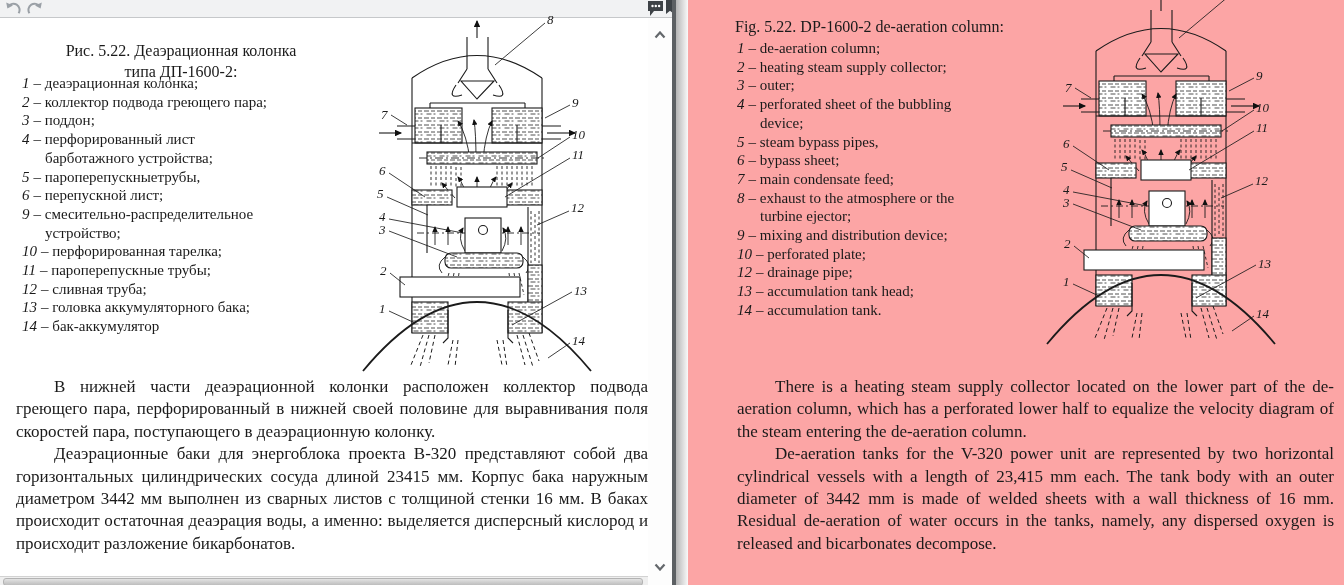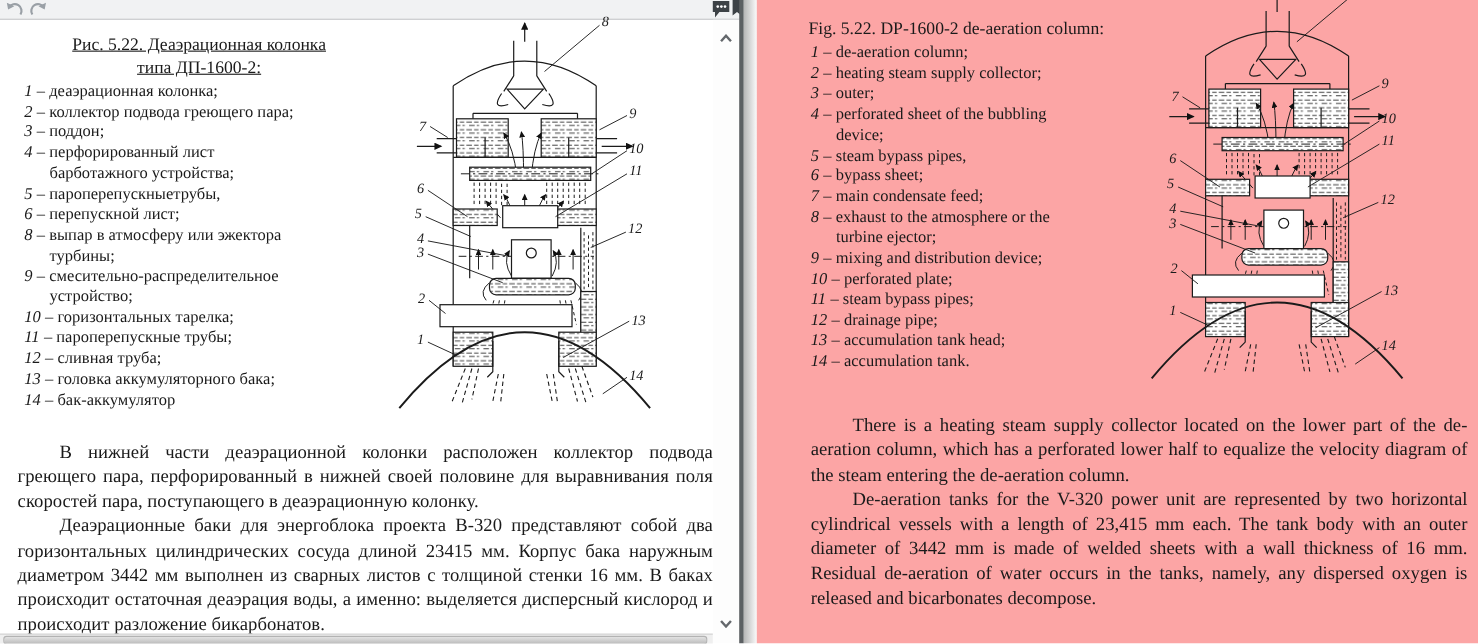--- a/index.html
+++ b/index.html
@@ -18,29 +18,29 @@
   .v-scrollbar{position:absolute;left:648px;top:18px;width:24px;height:567px;background:#fdfdfd;}
   .v-arrow{position:absolute;left:4px;width:16px;height:14px;display:flex;align-items:center;justify-content:center;cursor:pointer;}
   .v-arrow.up{top:10px;} .v-arrow.down{top:542px;}
   .divider{position:absolute;left:672px;top:0;width:4px;height:585px;background:#5c6063;}
   .divider-shadow{position:absolute;left:676px;top:0;width:13px;height:585px;
     background:linear-gradient(to right, rgba(70,70,70,.40), rgba(70,70,70,0));}
   .h-scrollbar{position:absolute;left:0;top:576px;width:648px;height:9px;background:#efefef;border-top:1px solid #d2d2d2;}
   .h-thumb{position:absolute;left:3px;top:1px;width:638px;height:6px;border-radius:3px;
     background:linear-gradient(#e3e3e3,#bdbdbd);border:1px solid #b3b3b3;}
   
-  .ru-caption{position:absolute;left:20px;top:30px;width:322px;text-align:center;font-size:16px;line-height:21px;text-decoration:underline;}
+  .ru-caption{position:absolute;left:20px;top:40px;width:322px;text-align:center;font-size:16px;line-height:21px;}
   .legend{font-size:15px;line-height:18.7px;}
   .ru-legend{position:absolute;left:22px;top:74px;width:264px;}
   .en-legend{position:absolute;left:49px;top:39px;width:252px;}
   .leg-item{padding-left:23px;text-indent:-23px;}
   .leg-num{font-style:italic;margin-right:4px;}
   .paras{font-size:17px;line-height:22.4px;text-align:justify;}
   .paras p{margin:0;text-indent:38px;}
-  .ru-paras{position:absolute;left:16px;top:376px;width:632px;margin-top:24px;}
+  .ru-paras{position:absolute;left:16px;top:376px;width:632px;}
   .en-paras{position:absolute;left:49px;top:376px;width:597px;}
   .en-caption{position:absolute;left:47px;top:18px;font-size:16px;}
   
   .right-pane{position:absolute;left:688px;top:0;width:656px;height:585px;background:#fca5a5;overflow:hidden;}
   .ru-diagram{position:absolute;left:345px;top:15px;width:250px;height:362px;}
   .en-diagram{position:absolute;left:341px;top:-12px;width:250px;height:362px;}
   svg text.co{font-family:"Liberation Serif","DejaVu Serif",serif;font-style:italic;font-size:13px;fill:#1b1b1b;stroke:none;}
 </style>
 </head>
 <body>
@@ -85,25 +85,24 @@
 
       <div class="leg-item"><span class="leg-num">3</span><span>– поддон;</span></div>
 
       <div class="leg-item"><span class="leg-num">4</span><span>– перфорированный лист барботажного устройства;</span></div>
 
       <div class="leg-item"><span class="leg-num">5</span><span>– пароперепускныетрубы,</span></div>
 
       <div class="leg-item"><span class="leg-num">6</span><span>– перепускной лист;</span></div>
 
 
-      <div class="leg-item"><span class="leg-num">8</span><span>– выпар в атмосферу или эжектора турбины;</span></div>
 
       <div class="leg-item"><span class="leg-num">9</span><span>– смесительно-распределительное устройство;</span></div>
 
-      <div class="leg-item"><span class="leg-num">10</span><span>– горизонтальных тарелка;</span></div>
+      <div class="leg-item"><span class="leg-num">10</span><span>– перфорированная тарелка;</span></div>
 
       <div class="leg-item"><span class="leg-num">11</span><span>– пароперепускные трубы;</span></div>
 
       <div class="leg-item"><span class="leg-num">12</span><span>– сливная труба;</span></div>
 
       <div class="leg-item"><span class="leg-num">13</span><span>– головка аккумуляторного бака;</span></div>
 
       <div class="leg-item"><span class="leg-num">14</span><span>– бак-аккумулятор</span></div>
     </div>
 
@@ -252,21 +251,20 @@
       <div class="leg-item"><span class="leg-num">6</span><span>– bypass sheet;</span></div>
 
       <div class="leg-item"><span class="leg-num">7</span><span>– main condensate feed;</span></div>
 
       <div class="leg-item"><span class="leg-num">8</span><span>– exhaust to the atmosphere or the turbine ejector;</span></div>
 
       <div class="leg-item"><span class="leg-num">9</span><span>– mixing and distribution device;</span></div>
 
       <div class="leg-item"><span class="leg-num">10</span><span>– perforated plate;</span></div>
 
-      <div class="leg-item"><span class="leg-num">11</span><span>– steam bypass pipes;</span></div>
 
       <div class="leg-item"><span class="leg-num">12</span><span>– drainage pipe;</span></div>
 
       <div class="leg-item"><span class="leg-num">13</span><span>– accumulation tank head;</span></div>
 
       <div class="leg-item"><span class="leg-num">14</span><span>– accumulation tank.</span></div>
     </div>
 
   <div class="en-diagram" id="diagram-clone"><svg width="250" height="362" viewBox="0 -10 250 362">
       <defs>

